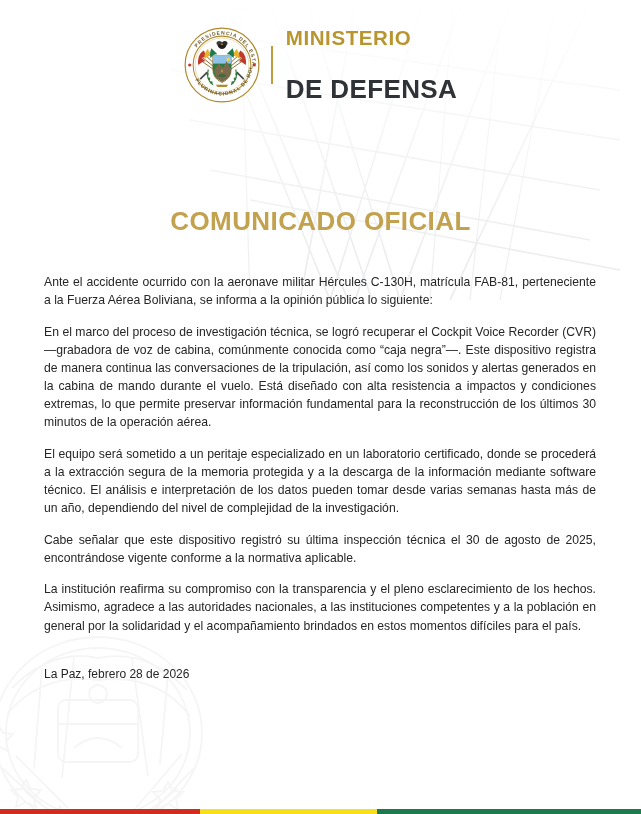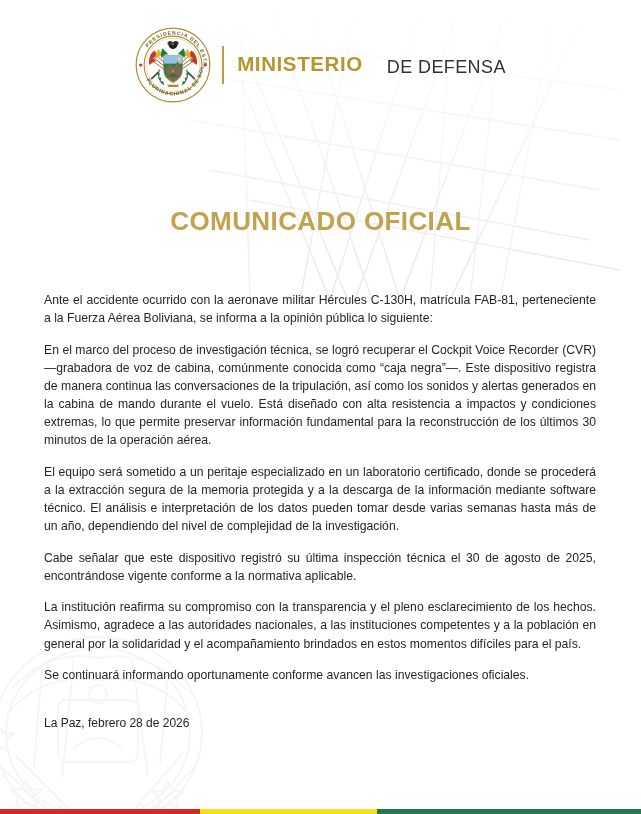--- a/index.html
+++ b/index.html
@@ -71,34 +71,34 @@
 
   .brand-divider {
     width: 2px;
     height: 38px;
     background: #c49a3f;
     margin: 0 13px 0 11px;
     flex: 0 0 2px;
   }
   .brand-text {
     display: flex;
-    flex-direction: row;
+    flex-direction: column;
     line-height: 1.0;
     gap: 24px;
   }
   .brand-line1 {
     font-size: 20.5px;
     font-weight: bold;
     letter-spacing: 0.6px;
     color: #b9952f;
     font-family: "Liberation Sans", sans-serif;
   }
   .brand-line2 {
-    font-size: 18px;
-    font-weight: normal;
+    font-size: 26px;
+    font-weight: bold;
     letter-spacing: 0.4px;
     color: #2f3338;
     margin-top: 4px;
     font-family: "Liberation Sans", sans-serif;
   }
 
   
   .doc-title {
     position: absolute;
     top: 206px;
@@ -109,21 +109,21 @@
     letter-spacing: 0.4px;
     color: #c3a councils;
     color: #c2a24e;
     z-index: 3;
     font-family: "Liberation Sans", sans-serif;
   }
 
   
   .body-copy {
     position: absolute;
-    top: 291px;
+    top: 273px;
     left: 44px;
     width: 552px;
     z-index: 3;
   }
   .para {
     font-size: 12.2px;
     line-height: 18.1px;
     color: #262626;
     text-align: justify;
     margin: 0 0 13.5px 0;
@@ -309,21 +309,20 @@
   </div>
 
   <div class="doc-title" style="color: rgb(194, 162, 78);">COMUNICADO OFICIAL</div>
 
   <div class="body-copy">
     <p class="para">Ante el accidente ocurrido con la aeronave militar Hércules C-130H, matrícula FAB-81, perteneciente a la Fuerza Aérea Boliviana, se informa a la opinión pública lo siguiente:</p>
     <p class="para">En el marco del proceso de investigación técnica, se logró recuperar el Cockpit Voice Recorder (CVR) —grabadora de voz de cabina, comúnmente conocida como “caja negra”—. Este dispositivo registra de manera continua las conversaciones de la tripulación, así como los sonidos y alertas generados en la cabina de mando durante el vuelo. Está diseñado con alta resistencia a impactos y condiciones extremas, lo que permite preservar información fundamental para la reconstrucción de los últimos 30 minutos de la operación aérea.</p>
     <p class="para">El equipo será sometido a un peritaje especializado en un laboratorio certificado, donde se procederá a la extracción segura de la memoria protegida y a la descarga de la información mediante software técnico. El análisis e interpretación de los datos pueden tomar desde varias semanas hasta más de un año, dependiendo del nivel de complejidad de la investigación.</p>
     <p class="para">Cabe señalar que este dispositivo registró su última inspección técnica el 30 de agosto de 2025, encontrándose vigente conforme a la normativa aplicable.</p>
     <p class="para">La institución reafirma su compromiso con la transparencia y el pleno esclarecimiento de los hechos. Asimismo, agradece a las autoridades nacionales, a las instituciones competentes y a la población en general por la solidaridad y el acompañamiento brindados en estos momentos difíciles para el país.</p>
-    <p class="para para-plain">Se continuará informando oportunamente conforme avancen las investigaciones oficiales.</p>
     <p class="signoff">La Paz, febrero 28 de 2026</p>
   </div>
 
   <div class="tricolor">
     <div class="tri-seg tri-red" style="background: rgb(213, 43, 30);"></div>
     <div class="tri-seg tri-yellow" style="background: rgb(247, 224, 23);"></div>
     <div class="tri-seg tri-green" style="background: rgb(30, 122, 77);"></div>
   </div>
 
 </div>

